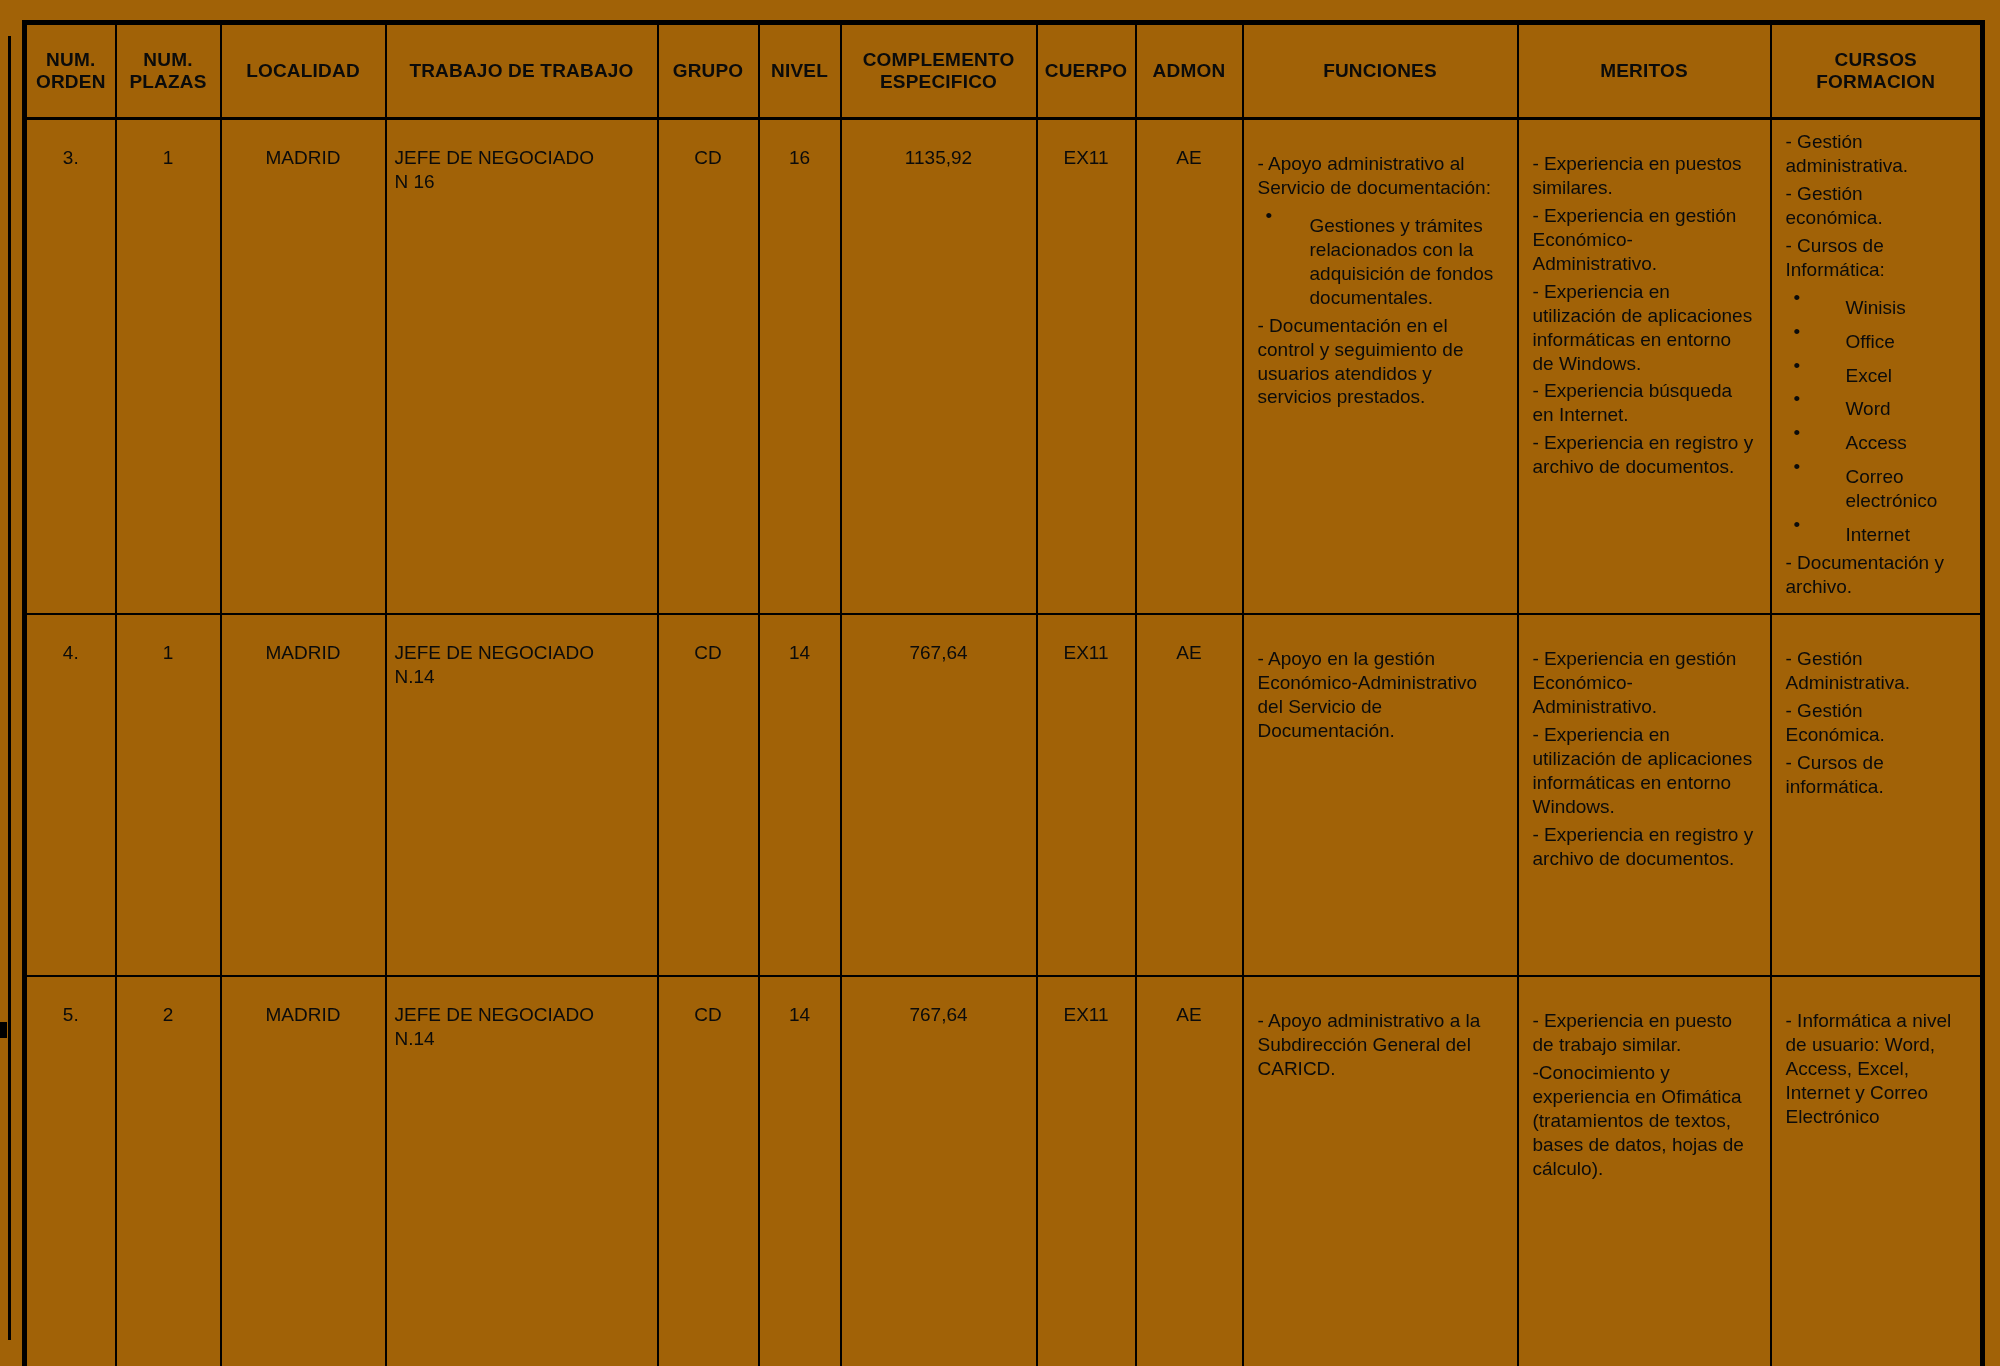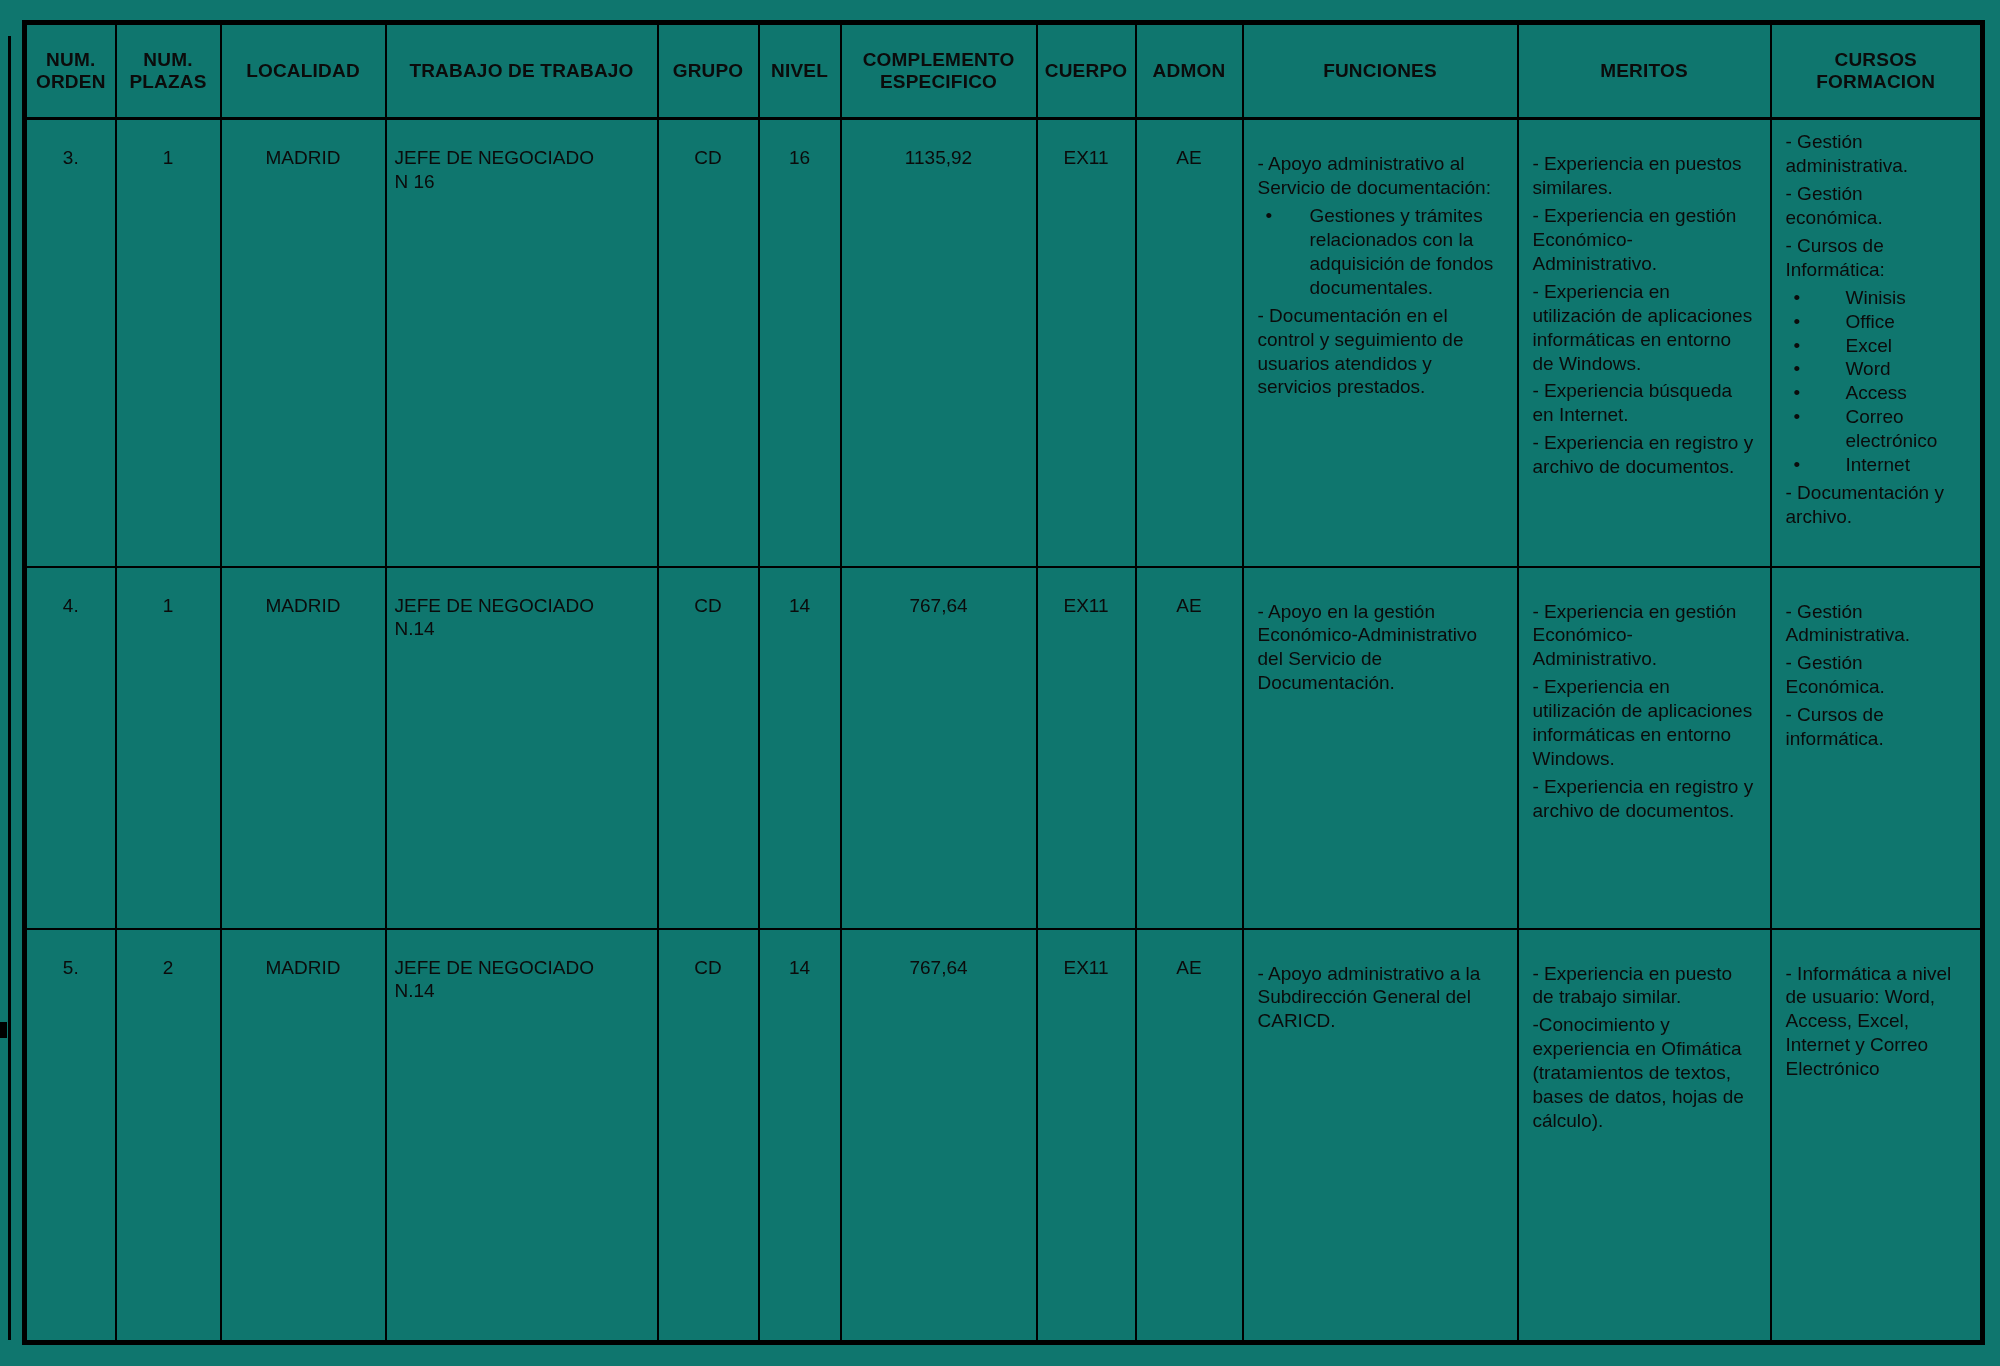--- a/index.html
+++ b/index.html
@@ -3,21 +3,21 @@
 <meta charset="utf-8">
 <style>
   html,body{margin:0;padding:0;}
   body{
     width:2000px;height:1366px;position:relative;
     background:#ffffff;
     font-family:"Liberation Sans", sans-serif;
     color:#0b0b0b;
     -webkit-font-smoothing:none;
   }
-  .page{position:absolute;inset:0;background:#0f766e;overflow:hidden;}
+  .page{position:absolute;inset:0;background:#a16207;overflow:hidden;}
 
   
   .scan-edge{position:absolute;left:8px;top:36px;width:3px;height:1304px;background:#000;}
   .scan-tick{position:absolute;left:0px;top:1022px;width:7px;height:16px;background:#000;}
 
   table.vacancies{
     position:absolute;left:22px;top:20px;width:1958px;
     border-collapse:collapse;table-layout:fixed;
     border:5px solid #000;
   }
@@ -43,21 +43,21 @@
     text-align:left;padding:28px 12px 10px 10px;
   }
   tbody tr:nth-child(1){height:448px;}
   tbody tr:nth-child(2){height:362px;}
   tbody tr:nth-child(3){height:414px;}
   tbody tr:nth-child(1) td.col-cursos{padding-top:6px;}
 
   .para{margin:4px;}
   .bullet{display:flex;}
   .bullet .marker{flex:0 0 44px;padding-left:12px;}
-  .bullet .btext{flex:1;min-width:0;}
+  .bullet .btext{flex:1;min-width:0;margin-top:10px;}
   td.col-cursos .bullet .marker{flex-basis:52px;}
 </style>
 </head>
 <body>
 
 <div class="page">
   <div class="scan-edge"></div>
   <div class="scan-tick"></div>
 
   <table class="vacancies">

